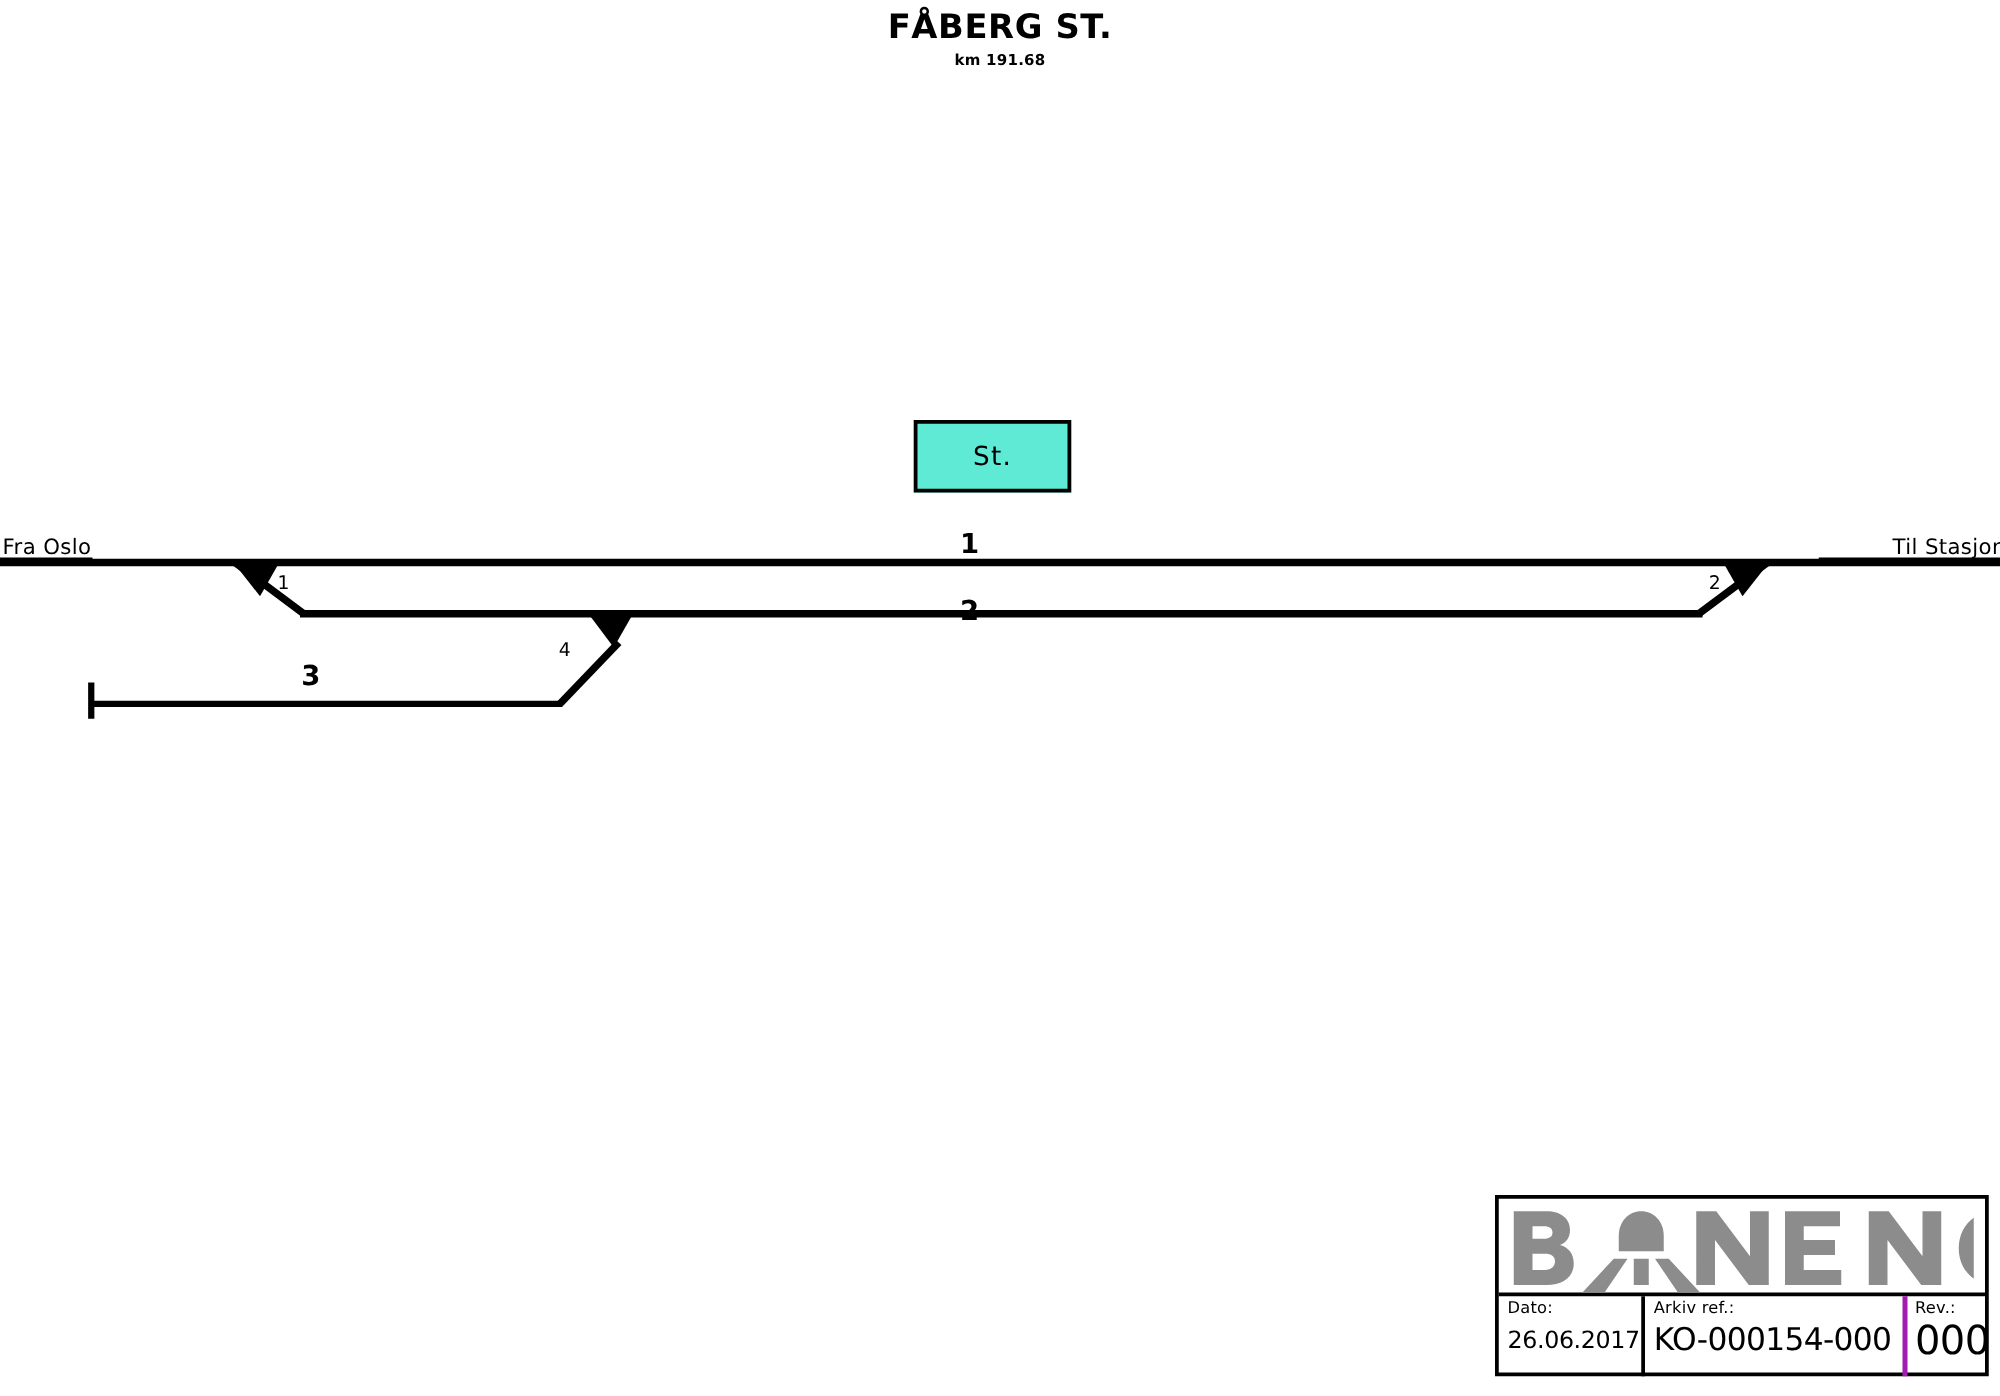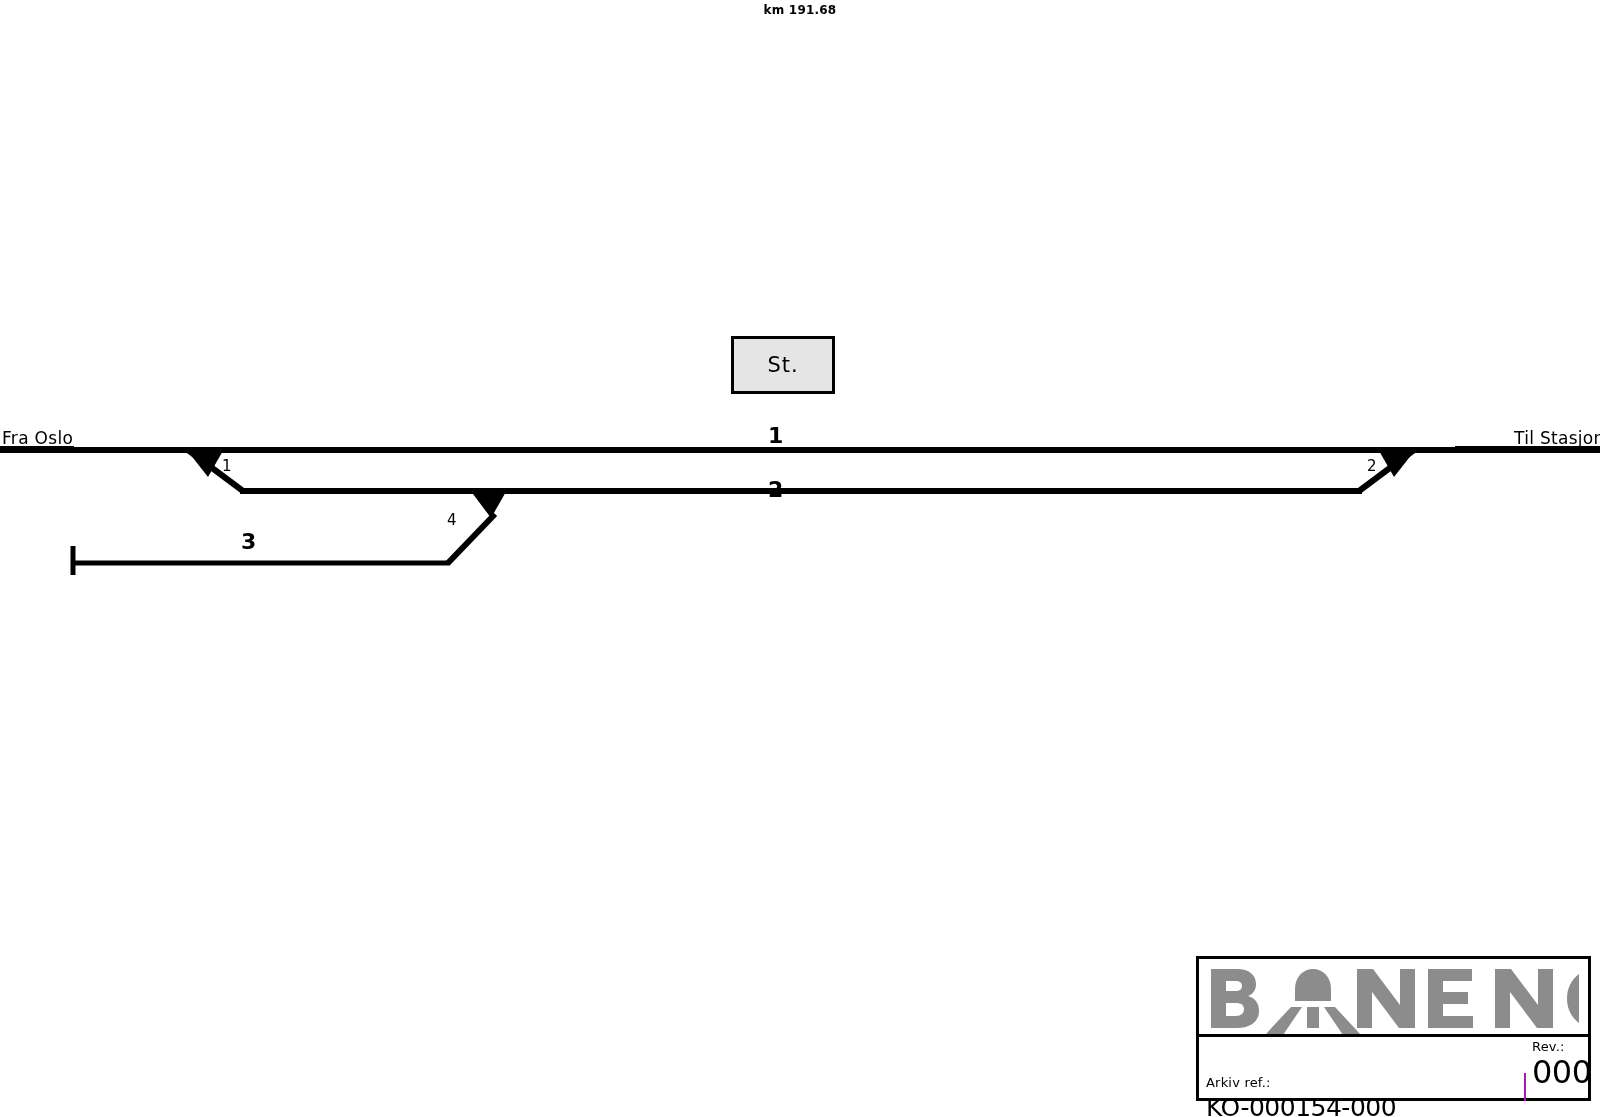--- a/index.html
+++ b/index.html
@@ -73,25 +73,25 @@
   .station-box-label {
     font-size: 21px;
     font-weight: normal;
     letter-spacing: 1px;
   }
 
   #station-box {
     position: absolute;
     left: 731px;
     top: 336px;
-    width: 104px;
+    width: 126px;
     height: 58px;
     border: 3px solid #000;
     box-sizing: border-box;
-    background: #e5e5e5;
+    background: #5eead4;
   }
   #station-box-text {
     position: absolute;
     left: 0;
     top: 0;
     width: 100%;
     height: 100%;
     display: flex;
     align-items: center;
     justify-content: center;
@@ -131,22 +131,21 @@
     box-sizing: border-box;
     position: relative;
     padding: 2px 0 0 7px;
   }
   #dato-cell {
     width: 117px;
     border-right: 3px solid #000;
   }
   #arkiv-cell {
     flex: 1;
-    border-right: 2px solid #a21caf;
-    margin-top: 36px;
+    border-right: 4px solid #a21caf;
   }
   #rev-cell {
     width: 62px;
     padding-left: 6px;
   }
   .field-caption {
     font-family: "DejaVu Sans", "Liberation Sans", sans-serif;
     font-size: 13px;
     line-height: 16px;
     letter-spacing: 0.2px;
@@ -160,20 +159,21 @@
     margin-top: 2px;
   }
   #dato-value { font-size: 19px; font-weight: normal; }
   #arkiv-value { font-size: 25px; letter-spacing: -0.5px; }
   #rev-value { font-size: 32px; letter-spacing: -0.5px; }
 </style>
 </head>
 <body>
 
 <div id="header">
+  <div id="station-title">FÅBERG ST.</div>
   <div id="station-km">km 191.68</div>
 </div>
 
 <svg id="diagram" viewBox="0 0 1600 1117" width="1600" height="1117" xmlns="http://www.w3.org/2000/svg">
 
   <line x1="0" y1="450" x2="1600" y2="450" stroke="#000000" stroke-width="6"></line>
 
   <line x1="0" y1="447" x2="74" y2="447" stroke="#000000" stroke-width="2"></line>
 
   <line x1="1455" y1="447" x2="1600" y2="447" stroke="#000000" stroke-width="2"></line>
@@ -248,20 +248,24 @@
           <path d="M436,6 L466,6 C480,6 488,14 488,26 C488,35 484,41 477,44 L491,65 L473,65
                    L461,46 L451,46 L451,65 L436,65 Z
                    M451,18 L451,34 L464,34 C470,34 473,31 473,26 C473,21 470,18 464,18 Z"></path>
         </g>
       </svg>
     </div>
   </div>
 
   <div id="fields-row">
 
+    <div class="field-cell" id="dato-cell">
+      <div class="field-caption">Dato:</div>
+      <div class="field-value" id="dato-value">26.06.2017</div>
+    </div>
 
     <div class="field-cell" id="arkiv-cell">
       <div class="field-caption">Arkiv ref.:</div>
       <div class="field-value" id="arkiv-value">KO-000154-000</div>
     </div>
 
     <div class="field-cell" id="rev-cell">
       <div class="field-caption">Rev.:</div>
       <div class="field-value" id="rev-value">000</div>
     </div>

